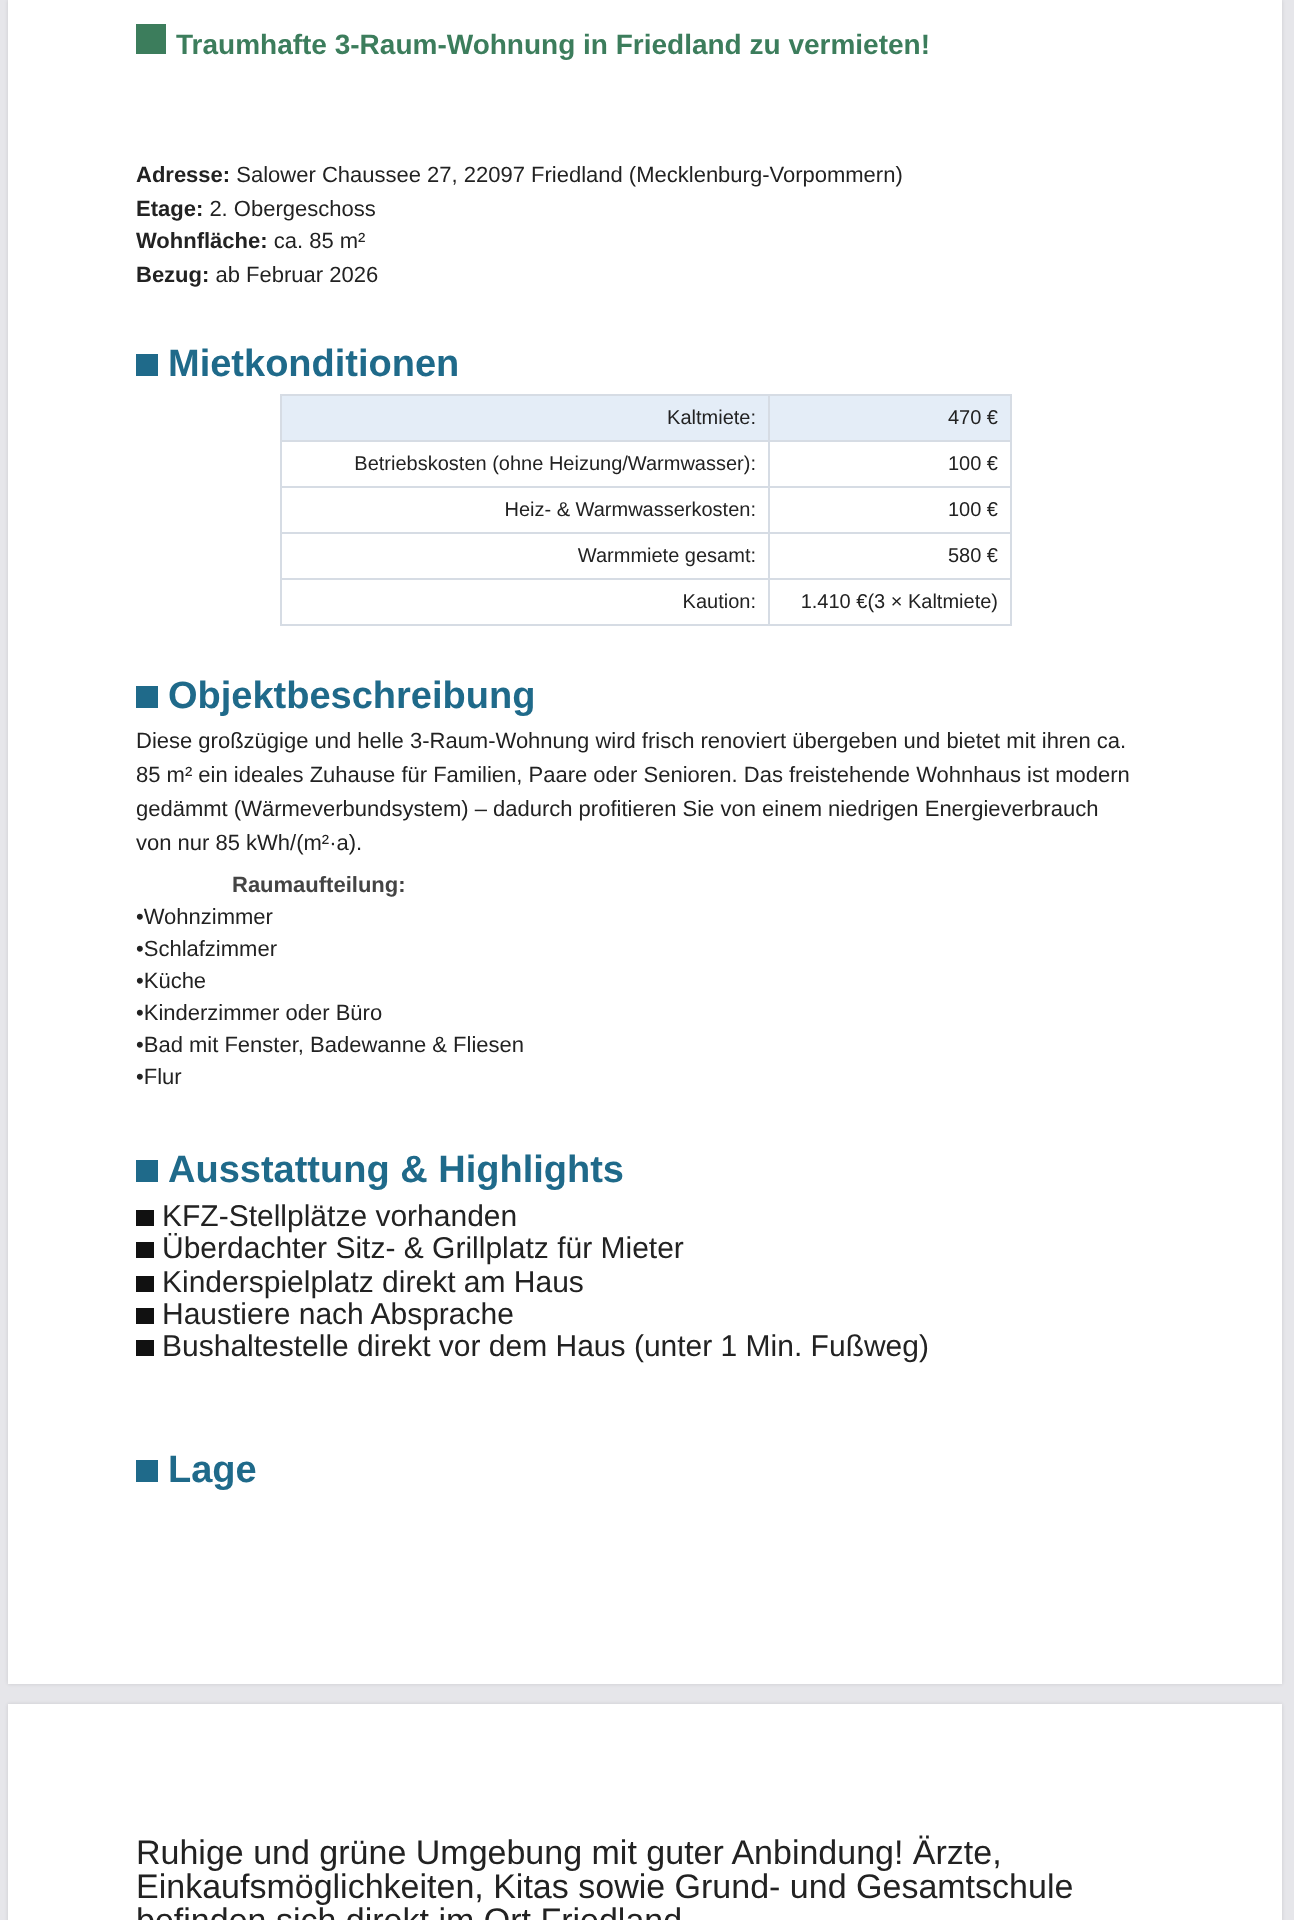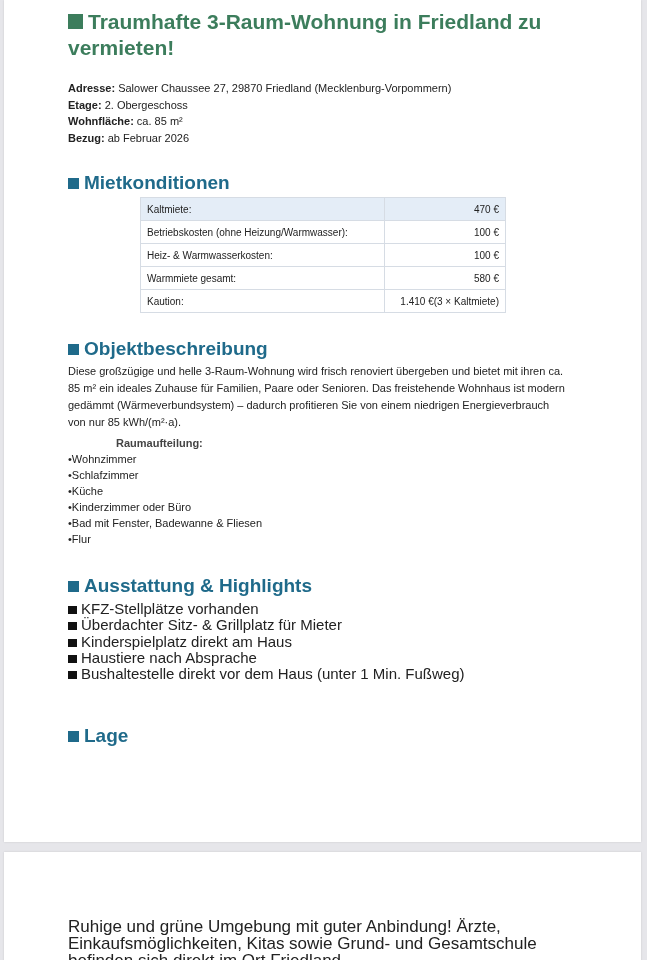--- a/index.html
+++ b/index.html
@@ -14,39 +14,39 @@
     position: absolute;
     left: 4px; width: 637px;
     background: #ffffff;
     box-shadow: 0 0 2px rgba(0,0,0,0.12);
   }
   .card-1 { top: 0; height: 842px; }
   .card-2 { top: 852px; height: 120px; }
 
   .title {
     position: absolute; left: 68px; top: 9px; width: 500px;
-    font-size: 21px; font-weight: bold; line-height: 26px;
+    font-size: 14px; font-weight: bold; line-height: 26px;
     color: #3c7d5c;
   }
   .title .sq { display: inline-block; width: 15px; height: 15px; background: #3c7d5c; margin-right: 5px; vertical-align: 0px; }
 
   .meta { position: absolute; left: 68px; top: 80px; font-size: 11px; line-height: 16.5px; color: #222; }
   .meta b { font-weight: bold; }
 
   .section-h {
     position: absolute; left: 68px;
     font-size: 19px; font-weight: bold; color: #1f6a8a;
   }
   .section-h .sq { display: inline-block; width: 11px; height: 11px; background: #1f6a8a; margin-right: 5px; vertical-align: 0px; }
 
   table.rent {
     position: absolute; left: 140px; top: 197px; width: 366px;
     border-collapse: collapse; font-size: 10px; color: #222;
   }
-  table.rent td { border: 1px solid #d6dce4; padding: 0 6px; height: 22px; }
+  table.rent td { border: 1px solid #d6dce4; padding: 0 6px; height: 22px; text-align: right; }
   table.rent td.v { text-align: right; width: 108px; white-space: nowrap; }
   table.rent tr.first td { background: #e4edf7; }
 
   .para { position: absolute; left: 68px; top: 363px; width: 500px; font-size: 11px; line-height: 17px; color: #222; }
   .rooms { position: absolute; left: 68px; top: 435px; font-size: 11px; line-height: 16px; color: #222; }
   .rooms .lbl { font-weight: bold; color: #444; padding-left: 48px; }
   .rooms div.item::before { content: "\2022 "; }
 
   .highlights { position: absolute; left: 68px; top: 601px; font-size: 15px; line-height: 16.3px; color: #222; }
   .highlights .sq { display: inline-block; width: 9px; height: 8px; background: #111; margin-right: 4px; vertical-align: 0px; }
@@ -55,21 +55,21 @@
 </style>
 </head>
 <body>
 
 <div class="card card-1"></div>
 <div class="card card-2"></div>
 
 <div class="title"><span class="sq"></span><span>Traumhafte 3-Raum-Wohnung in Friedland zu vermieten!</span></div>
 
 <div class="meta">
-  <div><b>Adresse:</b> <span>Salower Chaussee 27, 29870 Friedland (Mecklenburg-Vorpommern)</span></div>
+  <div><b>Adresse:</b> <span>Salower Chaussee 27, 22097 Friedland (Mecklenburg-Vorpommern)</span></div>
   <div><b>Etage:</b> <span>2. Obergeschoss</span></div>
   <div><b>Wohnfläche:</b> <span>ca. 85 m²</span></div>
   <div><b>Bezug:</b> <span>ab Februar 2026</span></div>
 </div>
 
 <div class="section-h" style="top:172px"><span class="sq"></span><span>Mietkonditionen</span></div>
 
 <table class="rent">
   <tbody>
       <tr class="first">

